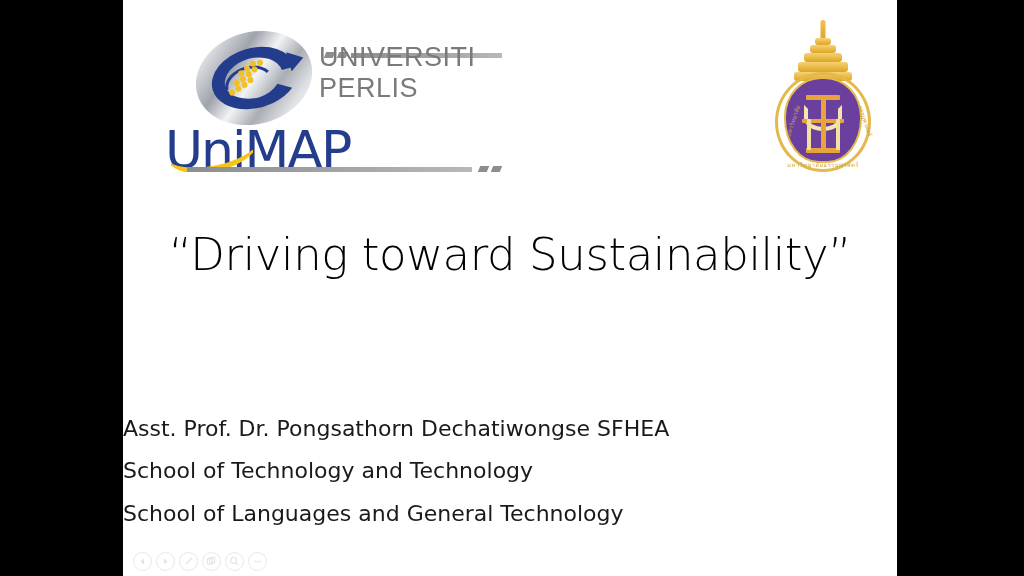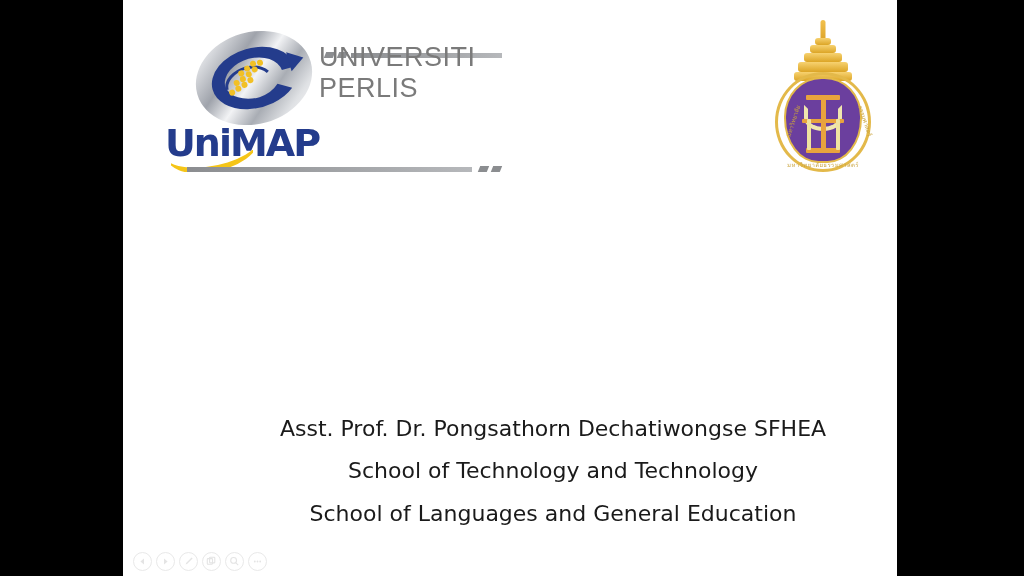--- a/index.html
+++ b/index.html
@@ -61,22 +61,22 @@
                                 #f2f3f5 50%,#a9adb4 66%,#dfe1e4 82%,#ffffff 100%);
     transform: rotate(-16deg);
   }
 
   
   .wordmark {
     position: absolute;
     left: 8px;
     top: 100px;
     font-family: "DejaVu Sans", sans-serif;
-    font-weight: bold;
-    font-size: 38px;
+    font-weight: normal;
+    font-size: 52px;
     letter-spacing: -2px;
     color: #243c8c;
     line-height: 1;
     white-space: nowrap;
   }
   .wordmark .wm-ni {
     color: #243c8c;
   }
   .swoosh-gold {
     position: absolute;
@@ -280,21 +280,21 @@
     color: #000000;
     white-space: nowrap;
   }
 
   
   #presenter {
     position: absolute;
     left: 0;
     top: 408px;
     width: 860px;
-    text-align: center;
+    text-align: left;
   }
   #presenter .pline {
     font-family: "DejaVu Sans", sans-serif;
     font-weight: 400;
     font-size: 22px;
     color: #1a1a1a;
     line-height: 1.93;
     white-space: nowrap;
   }
 
@@ -401,25 +401,26 @@
           </div>
         </div>
         <div class="tu-thai">
           <span class="tleft">มหาวิทยาลัย</span>
           <span class="tright">ธรรมศาสตร์</span>
           <span class="tbot">มหาวิทยาลัยธรรมศาสตร์</span>
         </div>
       </div>
     </div>
 
+    <div id="headline">“Driving toward Sustainability”</div>
 
     <div id="presenter">
       <div class="pline">Asst. Prof. Dr. Pongsathorn Dechatiwongse SFHEA</div>
       <div class="pline">School of Technology and Technology</div>
-      <div class="pline">School of Languages and General Education</div>
+      <div class="pline">School of Languages and General Technology</div>
     </div>
   </div>
 
   <div id="toolbar">
 
     <div class="tb-btn">
       <svg width="9" height="9" viewBox="0 0 9 9">
         <path class="tb-ico-f" d="M6 1.5 L2.4 4.5 L6 7.5 Z"></path>
       </svg>
     </div>

